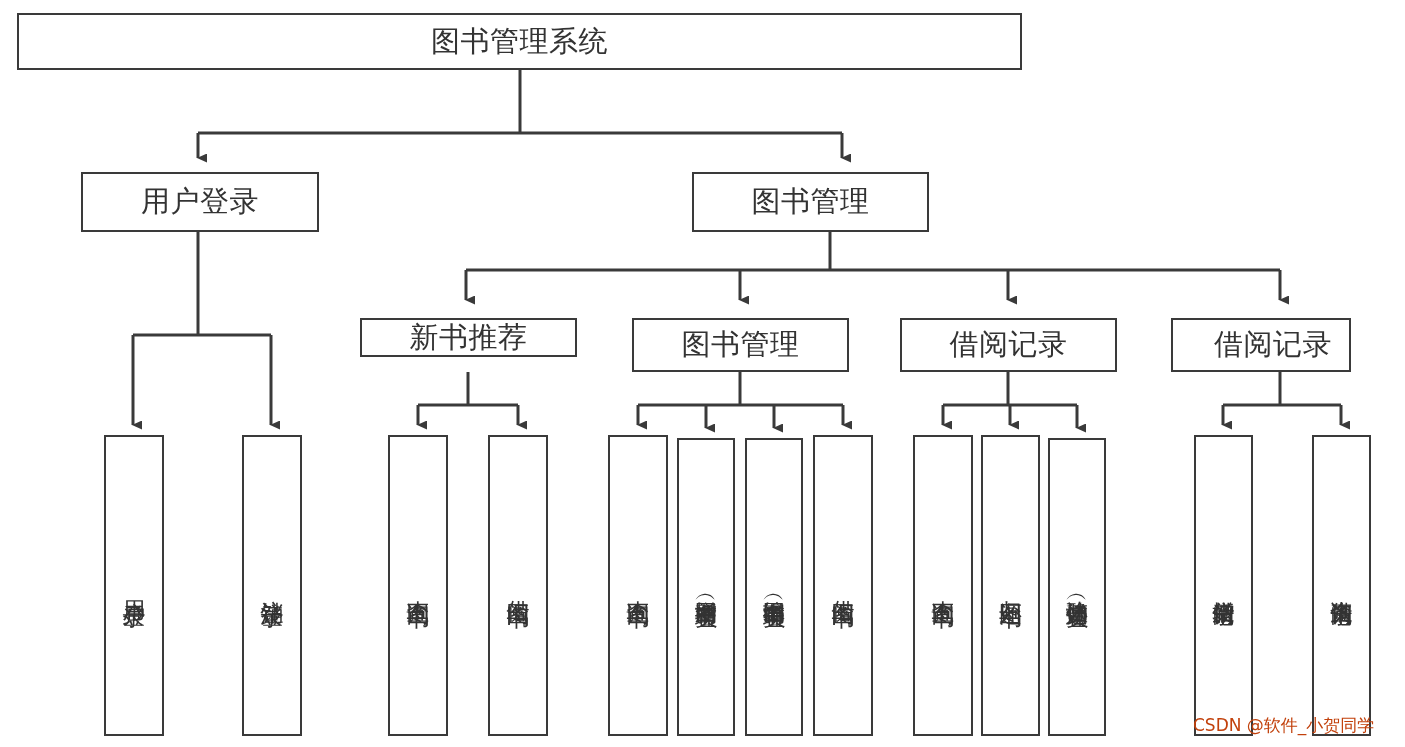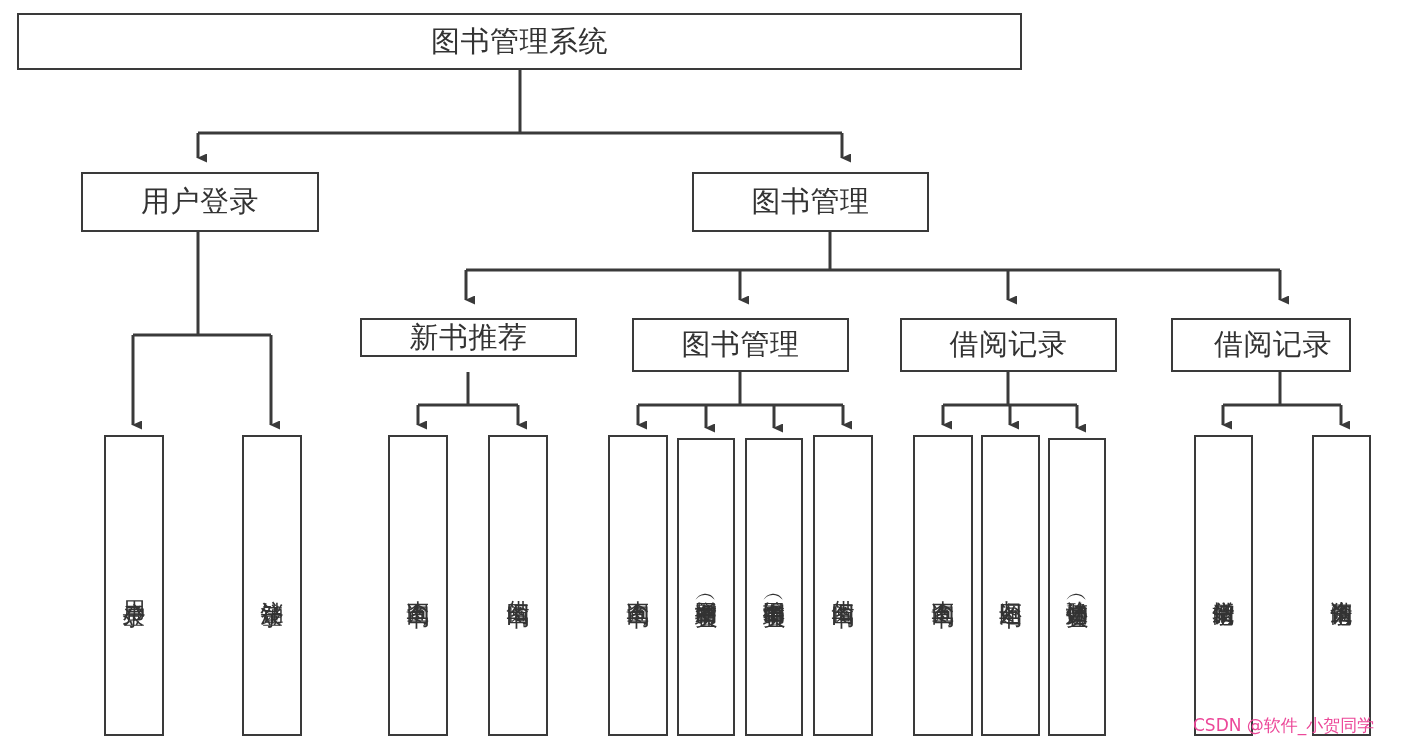--- a/index.html
+++ b/index.html
@@ -62,21 +62,21 @@
   }
   .node.vert.tall .label {
     font-size: 22px;
     letter-spacing: 1px;
   }
   #watermark {
     position: absolute;
     left: 1193px;
     top: 714px;
     font-size: 17px;
-    color: #ec4899;
+    color: #c2410c;
     white-space: nowrap;
     z-index: 5;
     font-family: "DejaVu Sans", "Liberation Sans", sans-serif;
   }
 </style>
 </head>
 <body>
 
 <div id="diagram-root">
 

